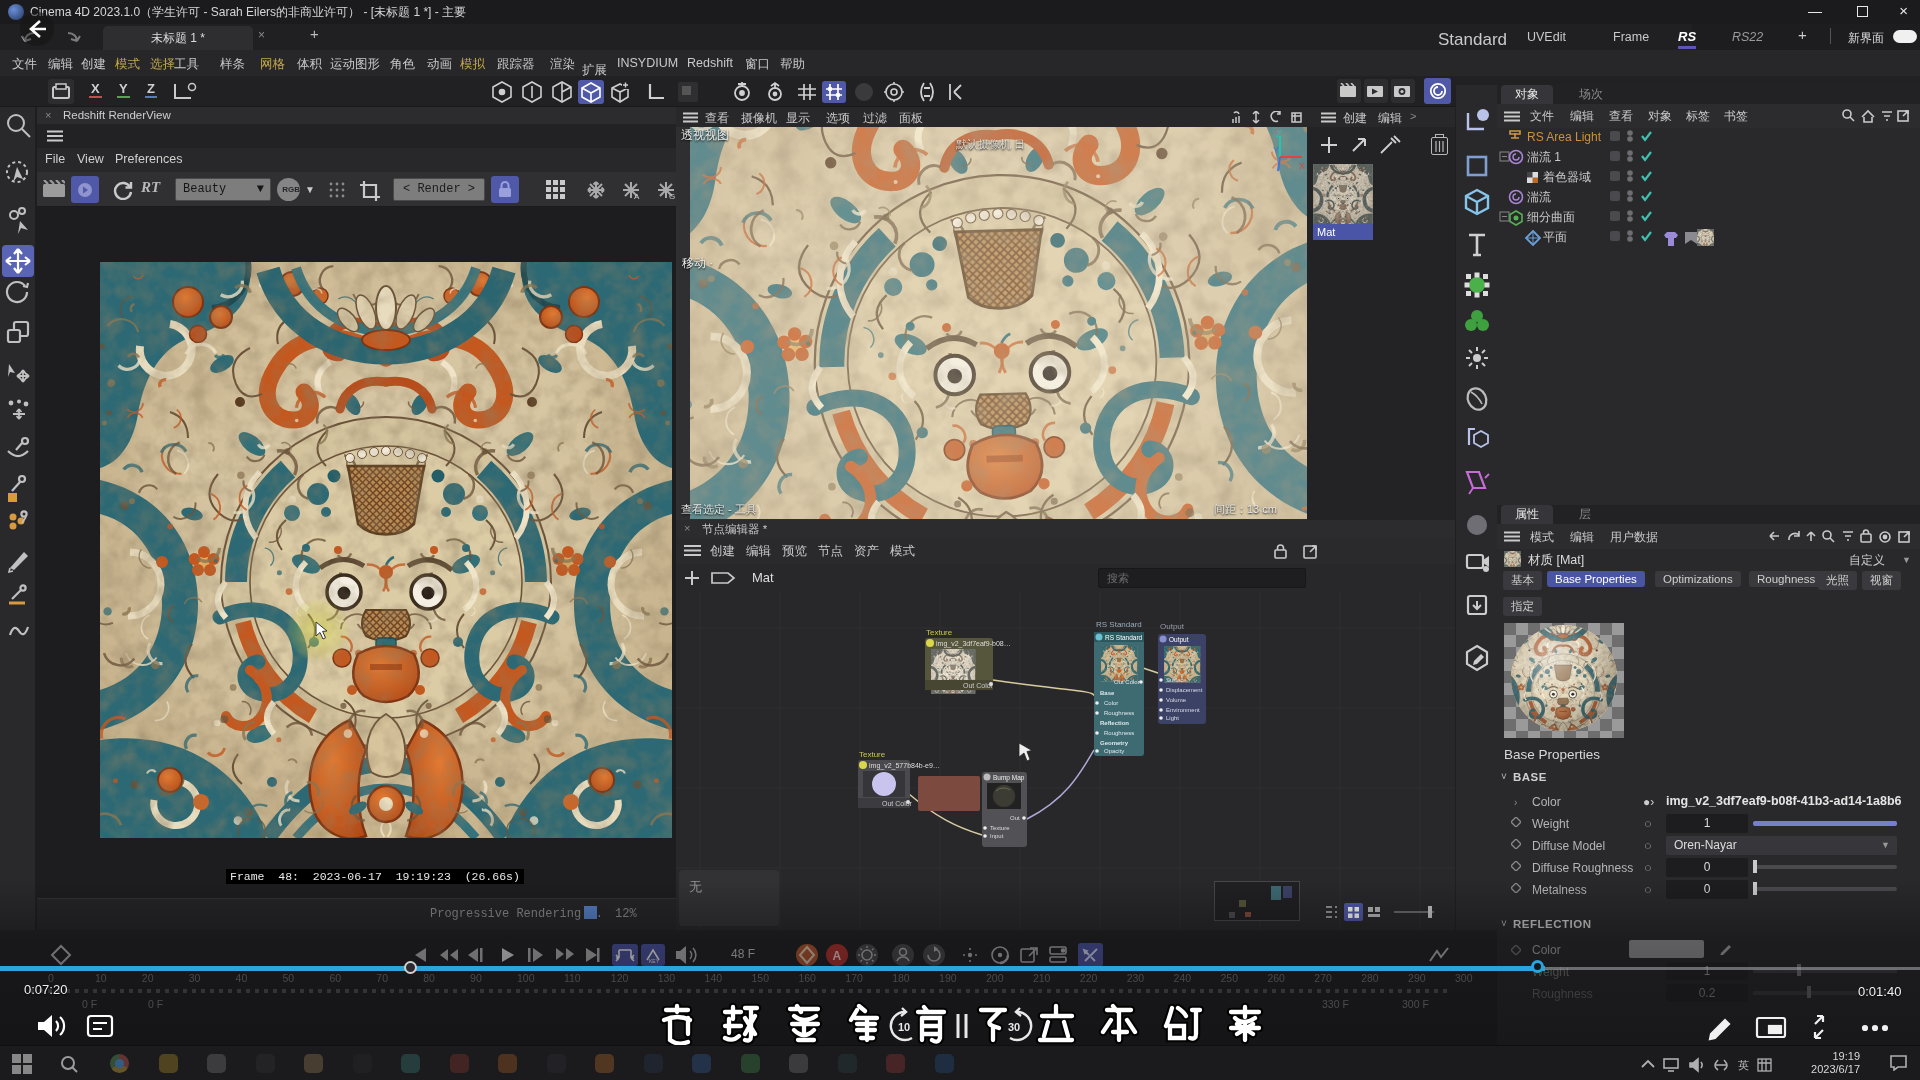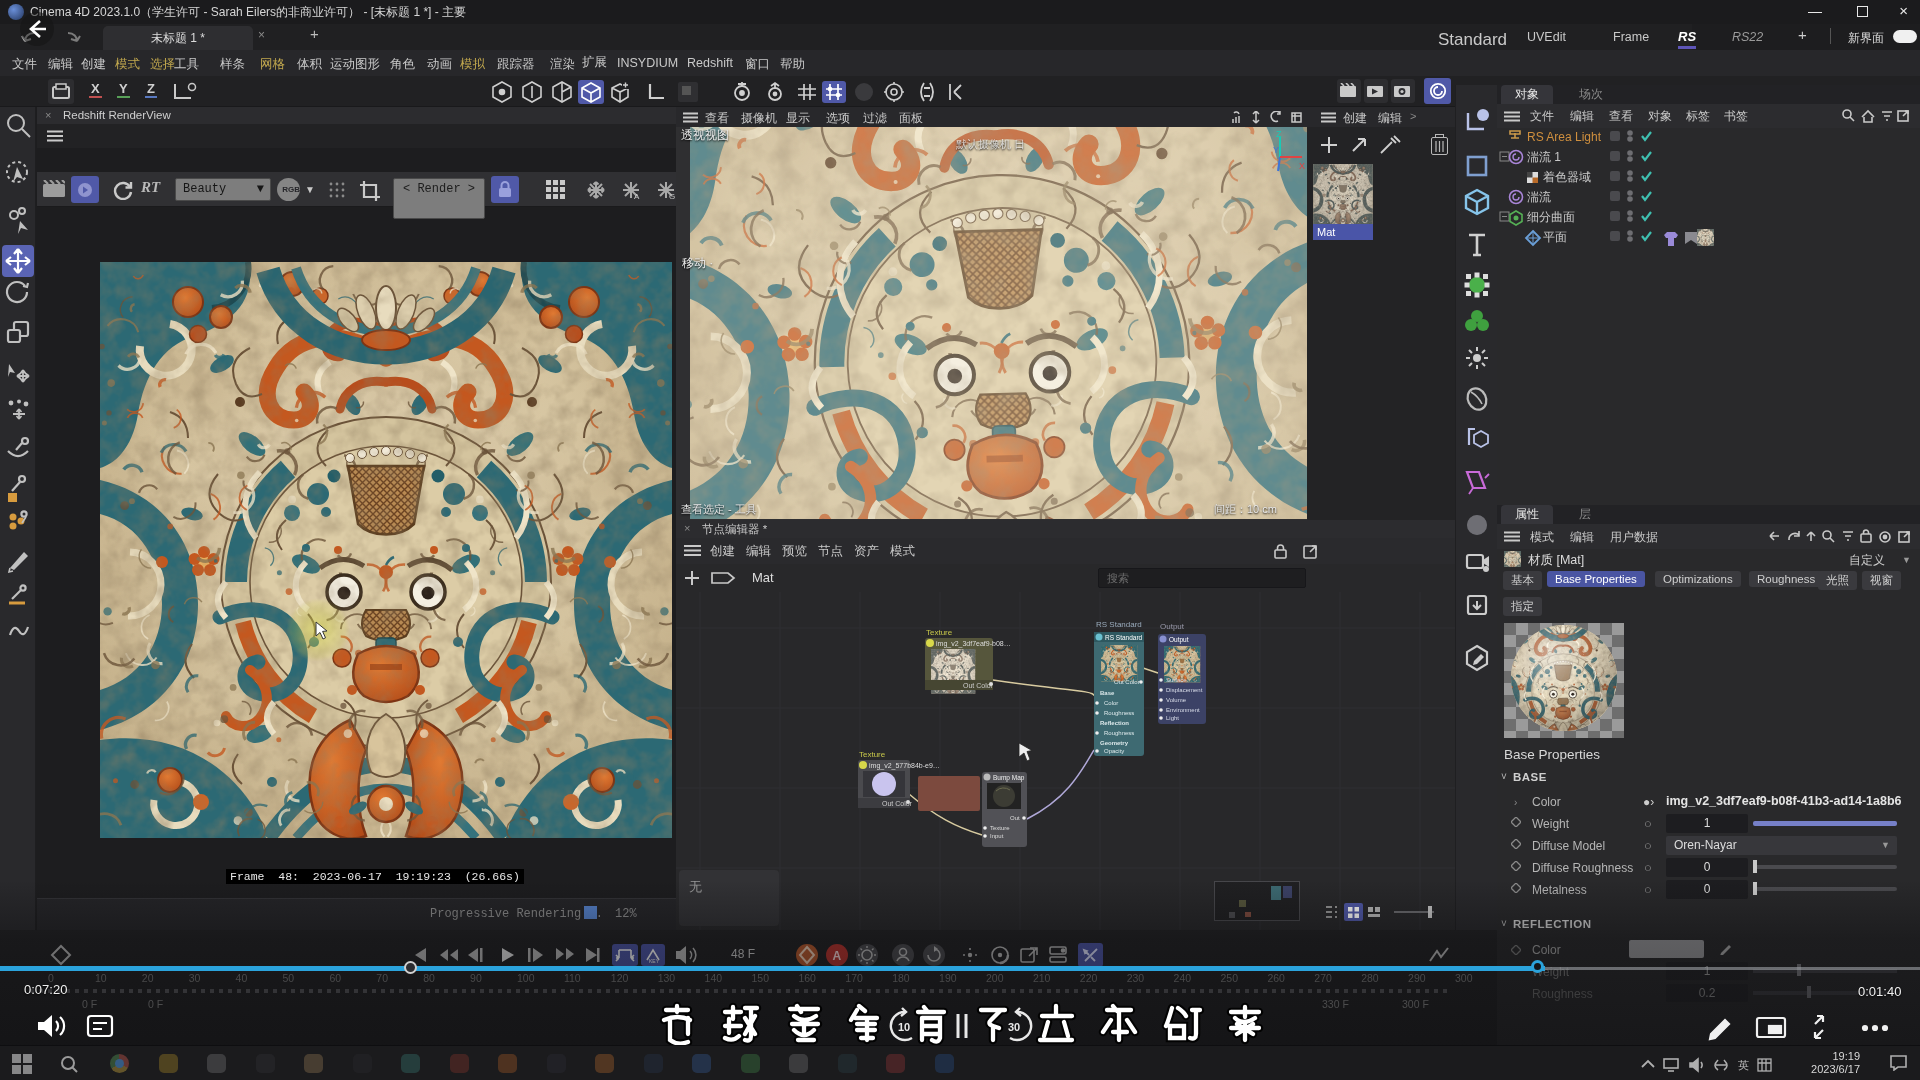--- a/index.html
+++ b/index.html
@@ -353,21 +353,21 @@
       <div class="abs" style="left:174px;top:6px">工具</div>
  <div class="abs" style="left:220px;top:6px">样条</div>
       <div class="abs" style="left:260px;top:6px;color:#c2a84e">网格</div>
  <div class="abs" style="left:297px;top:6px">体积</div>
       <div class="abs" style="left:330px;top:6px">运动图形</div>
  <div class="abs" style="left:390px;top:6px">角色</div>
       <div class="abs" style="left:427px;top:6px">动画</div>
  <div class="abs" style="left:460px;top:6px;color:#c2a84e">模拟</div>
       <div class="abs" style="left:497px;top:6px">跟踪器</div>
  <div class="abs" style="left:550px;top:6px">渲染</div>
-      <div class="abs" style="left:582px;top:4px">扩展</div>
+      <div class="abs" style="left:582px;top:12px">扩展</div>
  <div class="abs" style="left:617px;top:6px">INSYDIUM</div>
       <div class="abs" style="left:687px;top:6px">Redshift</div>
  <div class="abs" style="left:745px;top:6px">窗口</div>
       <div class="abs" style="left:780px;top:6px">帮助</div>
 </div>
 
 <div class="abs" id="toolbar" style="left:0;top:76px;width:1920px;height:31px;background:#212123;border-bottom:1px solid #19191b">
  <div class="abs" style="left:48px;top:3px;width:26px;height:25px;background:#2d2d30;border-radius:3px"></div>
  <svg class="abs" style="left:52px;top:7px" width="18" height="17" viewBox="0 0 18 17">
         <rect x="1" y="4" width="16" height="11" rx="1.5" fill="none" stroke="#c9c9c9" stroke-width="2"></rect>
@@ -522,20 +522,25 @@
 <div class="abs" id="renderview" style="left:37px;top:107px;width:639px;height:823px;background:#1d1d1f">
  <div class="abs" style="left:0;top:0;width:639px;height:17px;background:#2c2c2f">
   <span class="abs dim" style="left:8px;top:2px;font-size:11px">×</span>
   <span class="abs txt" style="left:26px;top:2px;font-size:11.5px;color:#cfcfcf">Redshift RenderView</span>
  </div>
  <div class="abs" style="left:0;top:17px;width:639px;height:24px;background:#222224">
   <svg class="abs" style="left:10px;top:6px" width="16" height="12">
           <path d="M0 1.5 h16 M0 6 h16 M0 10.5 h16" stroke="#c9c9c9" stroke-width="2"></path>
         </svg>
  </div>
+ <div class="abs" style="left:0;top:41px;width:639px;height:24px;background:#28282a;color:#cfcfcf;font-size:12.5px">
+  <span class="abs" style="left:8px;top:4px">File</span>
+        <span class="abs" style="left:40px;top:4px">View</span>
+        <span class="abs" style="left:78px;top:4px">Preferences</span>
+ </div>
  <div class="abs" style="left:0;top:65px;width:639px;height:35px;background:#303033;border-bottom:1px solid #1a1a1c">
   <svg class="abs" style="left:6px;top:8px" width="22" height="18" viewBox="0 0 22 18">
           <rect x="0" y="4" width="22" height="13" rx="1.5" fill="#9c9c9c"></rect>
           <path d="M1 0 l4 4 M7 0 l4 4 M13 0 l4 4 M19 0 l3 3" stroke="#9c9c9c" stroke-width="2.2"></path>
         </svg>
   <div class="abs" style="left:34px;top:4px;width:28px;height:27px;background:#5059a8;border-radius:3px"></div>
   <svg class="abs" style="left:40px;top:10px" width="16" height="16">
           <circle cx="8" cy="8" r="7" fill="#8f94cf"></circle>
           <path d="M6 4.5 l5 3.5 l-5 3.5 Z" fill="#5059a8"></path>
         </svg>
@@ -556,21 +561,21 @@
             <circle cx="9" cy="9" r="1.4"></circle>
             <circle cx="15" cy="9" r="1.4"></circle>
             <circle cx="3" cy="15" r="1.4"></circle>
             <circle cx="9" cy="15" r="1.4"></circle>
             <circle cx="15" cy="15" r="1.4"></circle>
           </g>
         </svg>
   <svg class="abs" style="left:322px;top:8px" width="22" height="22" viewBox="0 0 22 22">
           <path d="M5 1 v16 h16 M1 5 h16 v16" fill="none" stroke="#c9c9c9" stroke-width="2.2"></path>
         </svg>
-  <div class="abs" style="left:356px;top:6px;width:92px;height:41px;background:#7d7d7d;border:1px solid #4a4a4a;border-radius:2px;color:#1d1d1d;font-size:12px;font-family:'Liberation Mono',monospace;line-height:21px;text-align:center">&lt; Render &gt;</div>
+  <div class="abs" style="left:356px;top:6px;width:92px;height:23px;background:#7d7d7d;border:1px solid #4a4a4a;border-radius:2px;color:#1d1d1d;font-size:12px;font-family:'Liberation Mono',monospace;line-height:21px;text-align:center">&lt; Render &gt;</div>
   <div class="abs" style="left:452px;top:12px;color:#c9c9c9;font-size:10px">▼</div>
   <div class="abs" style="left:454px;top:4px;width:28px;height:27px;background:#5059a8;border-radius:3px"></div>
   <svg class="abs" style="left:461px;top:9px" width="14" height="17" viewBox="0 0 14 17">
           <rect x="1" y="7" width="12" height="9" rx="1.5" fill="#9aa0dc"></rect>
           <path d="M3.5 7 v-2.5 a3.5 3.5 0 0 1 7 0 V7" fill="none" stroke="#9aa0dc" stroke-width="2"></path>
         </svg>
   <svg class="abs" style="left:509px;top:8px" width="20" height="20" viewBox="0 0 20 20">
           <g fill="#c9c9c9">
             <rect x="0" y="0" width="5" height="5"></rect>
             <rect x="7" y="0" width="5" height="5"></rect>
@@ -646,21 +651,21 @@
  <svg class="abs" style="left:590px;top:22px" width="40" height="46" viewBox="0 0 40 46">
   <path d="M14 28 V8" stroke="#19c9b6" stroke-width="2"></path>
         <text x="10" y="8" fill="#19c9b6" font-size="9">Z</text>
   <path d="M14 28 l-2 14" stroke="#3f74d8" stroke-width="2"></path>
         <text x="7" y="24" fill="#3f74d8" font-size="9">Y</text>
   <path d="M14 28 H36" stroke="#e04343" stroke-width="2"></path>
         <text x="33" y="40" fill="#e04343" font-size="9">X</text>
  </svg>
  <span class="abs" style="left:6px;top:148px;color:#f0f0f0;font-size:12px;text-shadow:0 1px 2px #000">移动 ·</span>
  <span class="abs" style="left:5px;top:395px;color:#e8e8e8;font-size:11px;text-shadow:0 1px 2px #000">查看选定 - 工具</span>
- <span class="abs" style="left:538px;top:395px;color:#e8e8e8;font-size:11px;text-shadow:0 1px 2px #000">间距：10 cm</span>
+ <span class="abs" style="left:538px;top:395px;color:#e8e8e8;font-size:11px;text-shadow:0 1px 2px #000">间距：13 cm</span>
 </div>
 
 <div class="abs" id="matcol" style="left:1307px;top:107px;width:148px;height:413px;background:#232325">
  <div class="abs" style="left:0;top:0;width:148px;height:20px;background:#28282b">
   <svg class="abs" style="left:14px;top:5px" width="15" height="11">
           <path d="M0 1.5 h15 M0 5.5 h15 M0 9.5 h15" stroke="#c9c9c9" stroke-width="1.8"></path>
         </svg>
   <span class="abs txt" style="left:36px;top:3px">创建</span>
         <span class="abs txt" style="left:71px;top:3px">编辑</span>
   <span class="abs dim" style="left:103px;top:3px;font-size:11px">&gt;</span>

